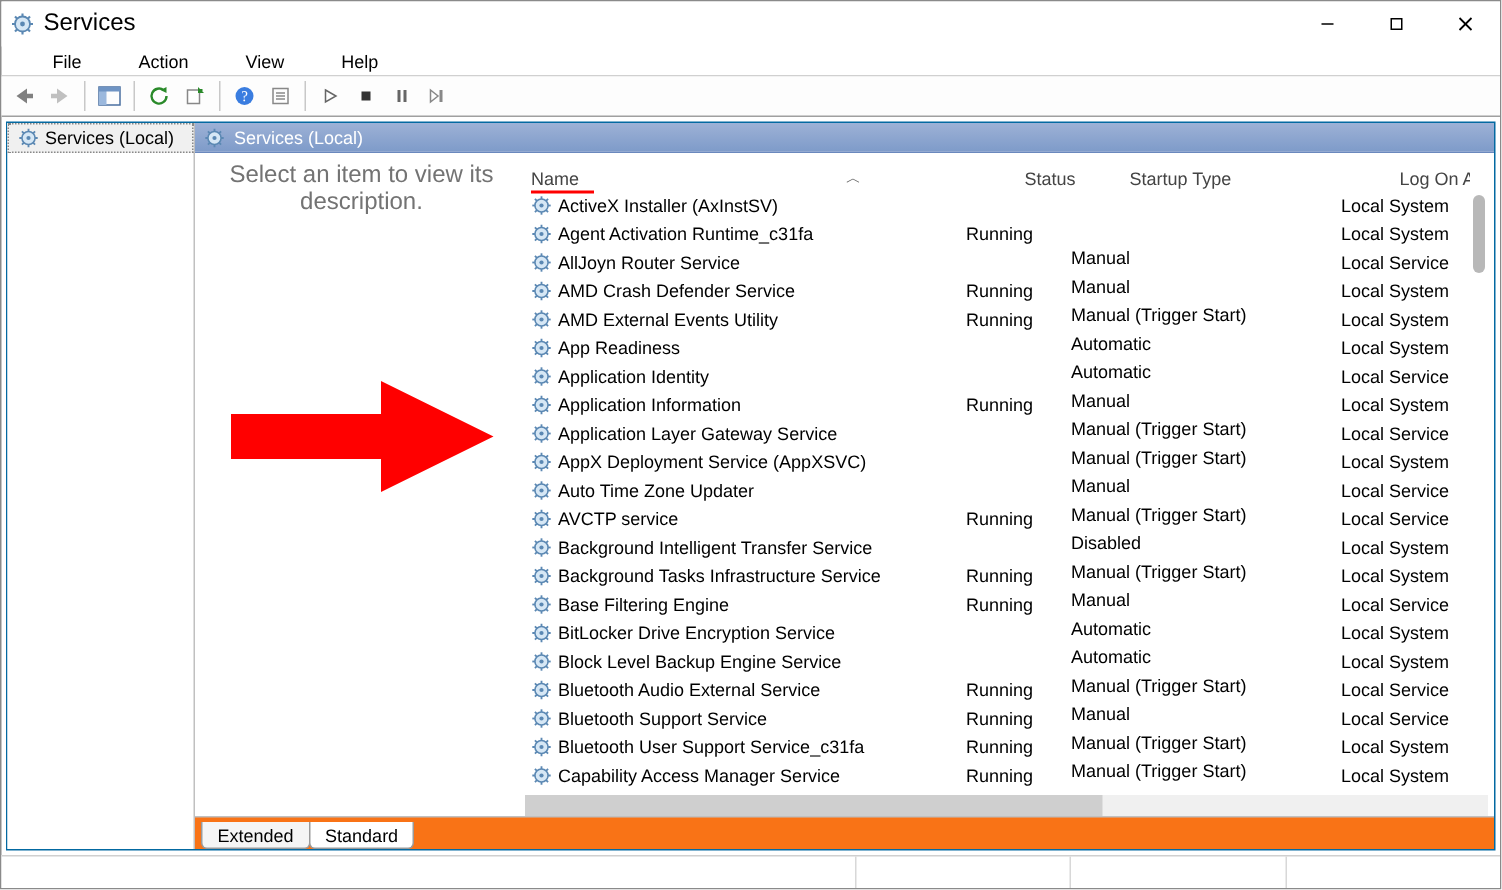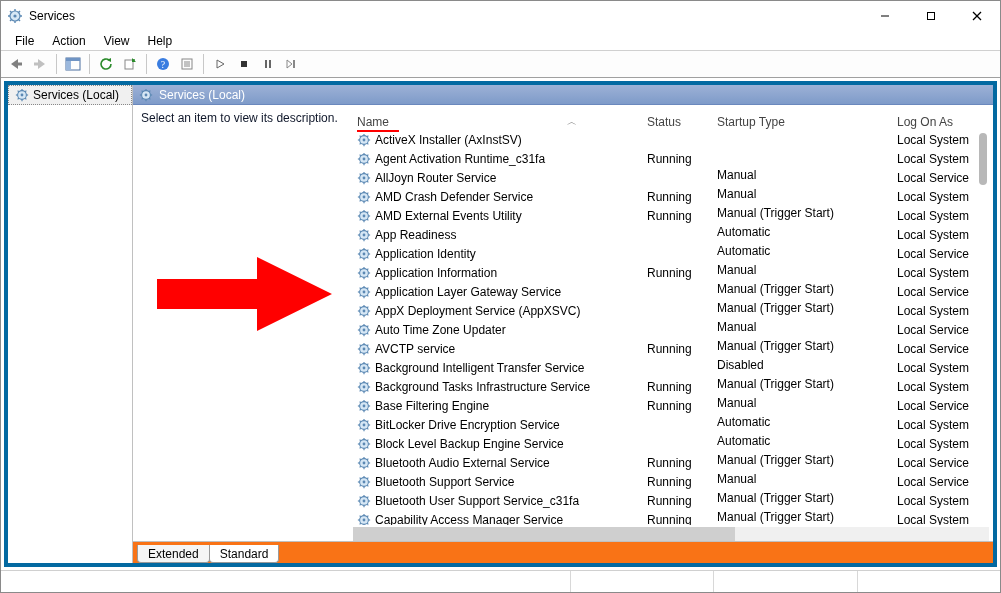--- a/index.html
+++ b/index.html
@@ -22,39 +22,40 @@
   }
   
   .titlebar {
     height: 30px;
     display: flex;
     align-items: center;
     padding-left: 6px;
     background: #fff;
   }
   .titlebar .app-icon { width: 16px; height: 16px; margin-right: 6px; }
-  .titlebar .title { font-size: 12px; color: #000; flex: 0 0 auto; }
+  .titlebar .title { font-size: 16px; color: #000; flex: 0 0 auto; }
   .titlebar .spacer { flex: 1; }
   .titlebar .win-btn {
     width: 46px; height: 30px;
     display: flex; align-items: center; justify-content: center;
     color: #000;
   }
   
   .menubar {
     height: 20px;
     display: flex;
     align-items: center;
     padding-left: 6px;
     gap: 2px;
     border-bottom: 1px solid #d0d0d0;
   }
   .menubar .menu-item {
     padding: 2px 8px;
     font-size: 12px;
+    margin-left: 20px;
   }
   
   .toolbar {
     height: 27px;
     display: flex;
     align-items: center;
     padding-left: 4px;
     gap: 2px;
     border-bottom: 1px solid #a0a0a0;
     background: #fdfdfd;
@@ -64,21 +65,21 @@
     display: flex; align-items: center; justify-content: center;
     border: 1px solid transparent;
   }
   .toolbar .sep {
     width: 1px; height: 20px; background: #c8c8c8; margin: 0 3px;
   }
   
   .client {
     flex: 1;
     display: flex;
-    border: 4px solid #0369a1;
+    border: 1px solid #0369a1;
     margin: 3px;
     min-height: 0;
   }
   .left-pane {
     width: 125px;
     border-right: 1px solid #c0c0c0;
     display: flex;
     flex-direction: column;
     background: #fff;
   }
@@ -115,22 +116,23 @@
   .pane-body {
     flex: 1;
     display: flex;
     padding: 6px 4px 0 8px;
     min-height: 0;
     position: relative;
   }
   .desc-col {
     width: 212px;
     padding-right: 6px;
-    font-size: 12px;
-    color: #0f172a;
+    font-size: 16px;
+    color: #737373;
+    text-align: center;
   }
   .list-col {
     flex: 1;
     display: flex;
     flex-direction: column;
     min-width: 0;
     min-height: 0;
     position: relative;
   }
   .list-header {
@@ -144,21 +146,21 @@
   .list-header .hcol {
     padding: 0 6px 0 4px;
     white-space: nowrap;
     overflow: hidden;
     display: flex;
     align-items: center;
     height: 100%;
   }
   .hcol-name { width: 290px; position:relative; }
   .hcol-name .sort-caret { margin-left: auto; margin-right: 60px; color:#666; font-size:10px; }
-  .hcol-status { width: 70px; }
+  .hcol-status { width: 70px; margin-left: 39px; }
   .hcol-startup { width: 180px; }
   .hcol-logon { flex:1; }
   .name-underline {
     position: absolute;
     left: 4px; bottom: 1px;
     width: 42px;
     height: 2px;
     background: #ff0000;
   }
   .list-body {

